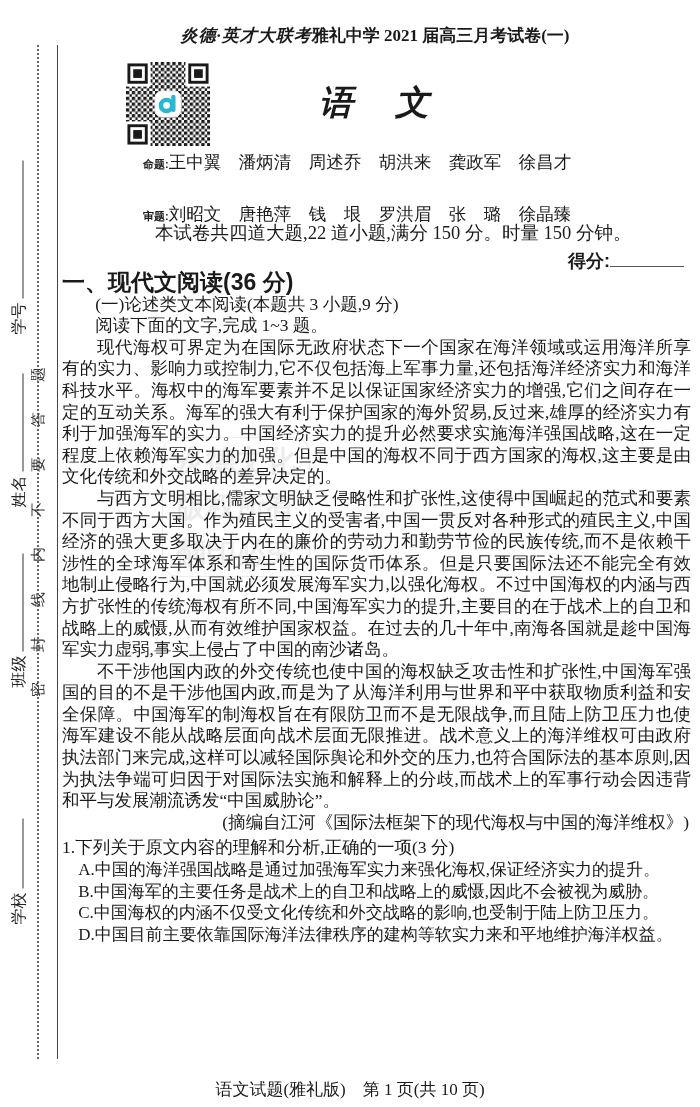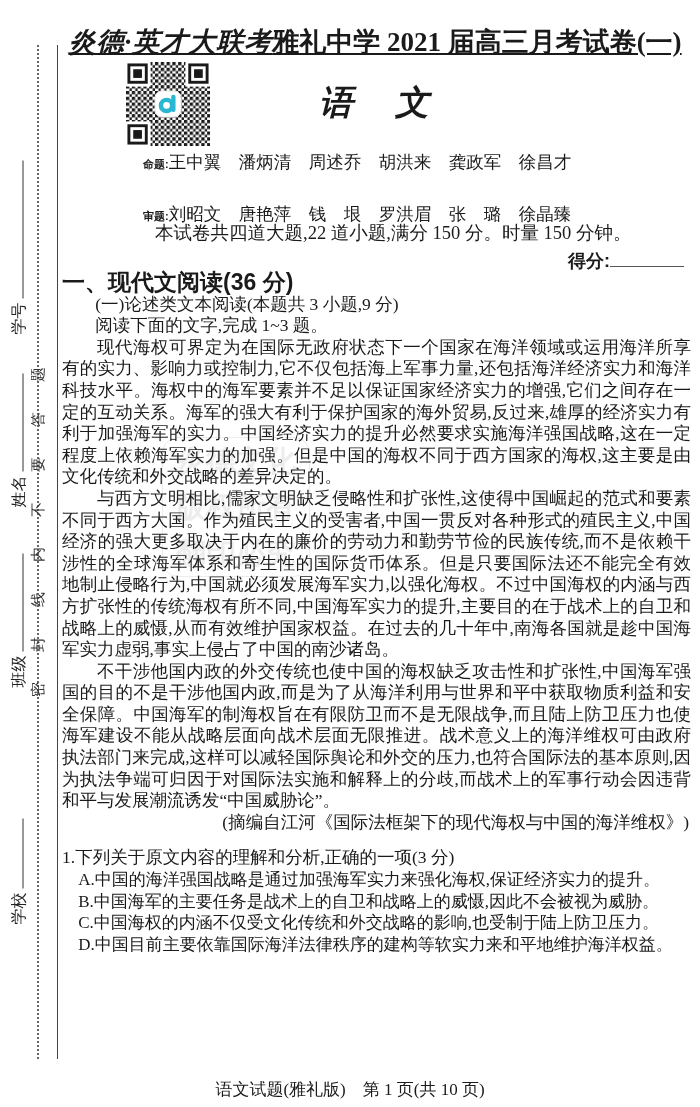--- a/index.html
+++ b/index.html
@@ -14,21 +14,21 @@
   .seal-solid{position:absolute;left:57px;top:45px;height:1014px;width:0;
     border-left:1.5px solid #444;}
   .rot{position:absolute;height:20px;line-height:20px;transform:rotate(-90deg);
     font-size:16px;color:#222;white-space:nowrap;}
   .rot .blank{display:inline-block;border-bottom:1.2px solid #333;height:14px;
     vertical-align:baseline;margin-left:4px;}
   .sealtext{position:absolute;height:20px;line-height:20px;transform:rotate(-90deg);
     font-size:15px;color:#333;letter-spacing:30px;white-space:nowrap;text-align:center;}
   
   .title{position:absolute;left:55px;top:24px;width:640px;text-align:center;
-    font-size:27px;white-space:nowrap;z-index:2;text-decoration:underline;}
+    font-size:17px;white-space:nowrap;z-index:2;}
   .title .pfx{font-weight:900;font-style:italic;letter-spacing:1px;}
   .title .mn{font-weight:600;}
   .qr{position:absolute;left:122px;top:62px;width:92px;height:84px;z-index:2;}
   .subject{position:absolute;left:60px;top:80px;width:632px;text-align:center;
     font-size:34px;font-weight:700;letter-spacing:4px;z-index:1;font-style:italic;}
   .row-setters{position:absolute;left:143px;top:150px;font-size:17.5px;white-space:nowrap;}
   .row-reviewers{position:absolute;left:143px;top:186px;font-size:17.5px;white-space:nowrap;margin-top:16px;}
   .lbl{font-weight:700;font-family:"Liberation Sans","DejaVu Sans",sans-serif;font-size:11px;}
   .exam-info{position:absolute;left:155px;top:220px;font-size:18.5px;white-space:nowrap;}
   .score{position:absolute;left:568px;top:249px;font-size:18px;font-weight:700;
@@ -39,21 +39,21 @@
     border:1px solid #ececec;border-radius:16px;z-index:0;
     display:flex;flex-direction:column;justify-content:space-around;align-items:center;
     font-size:30px;color:rgba(110,110,110,0.12);font-weight:700;line-height:32px;}
   
   .main{position:absolute;left:62px;top:272px;width:629px;z-index:1;
     font-size:17.5px;line-height:21.6px;text-align:justify;}
   .h-sec{font-weight:700;font-family:"Liberation Sans","DejaVu Sans",sans-serif;font-size:23px;}
   .ind{text-indent:1.9em;}
   .para{margin:0;text-indent:2em;}
   .attribution{text-align:right;padding-right:2px;}
-  .q{margin-top:14px;}
+  .q{margin-top:4px;}
   .option{padding-left:0.95em;white-space:nowrap;font-size:17px;}
   
   .footer{position:absolute;left:0;top:1078px;width:700px;text-align:center;
     font-size:17px;}
 </style>
 </head>
 <body>
 
 <div class="seal-dotted"></div>
 <div class="seal-solid"></div>

